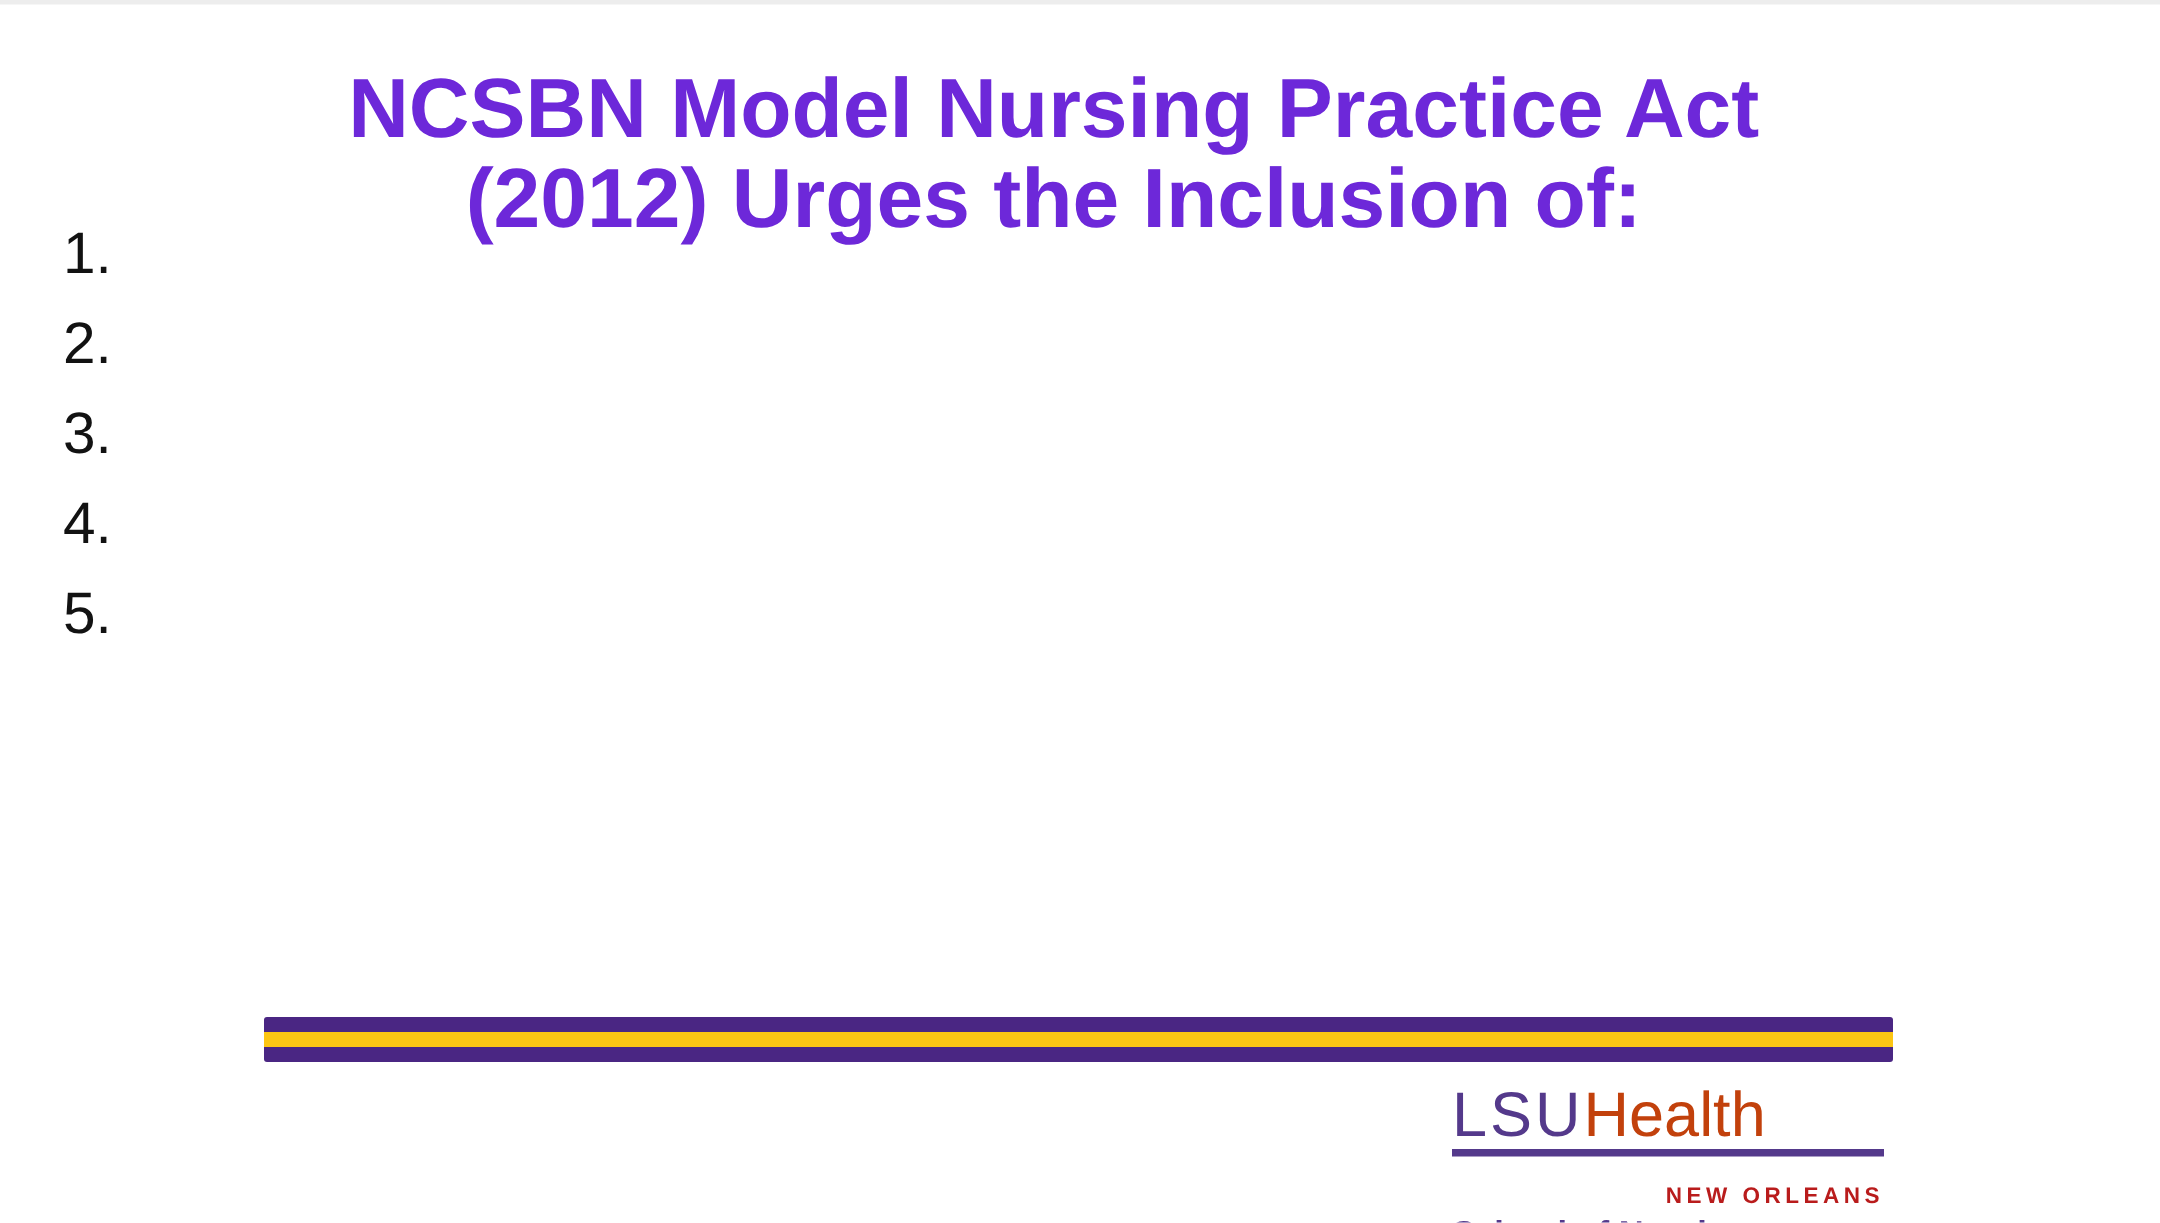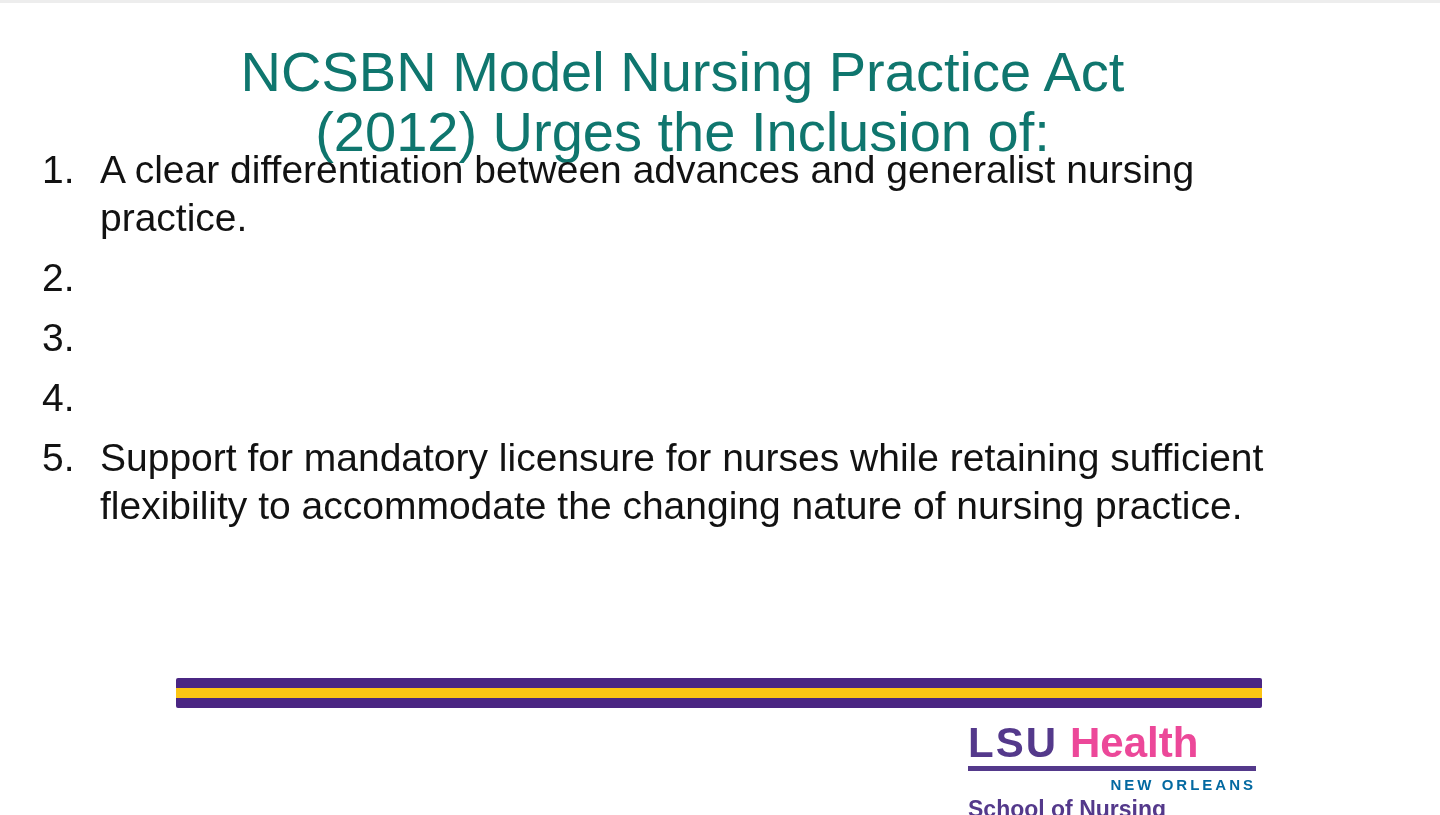--- a/index.html
+++ b/index.html
@@ -25,24 +25,25 @@
     background: #ededed;
   }
   .title {
     position: absolute;
     top: 4px;
     left: 0;
     width: 1365px;
     text-align: center;
     font-size: 56px;
     line-height: 60px;
-    font-weight: normal;
-    color: #0f766e;
+    font-weight: bold;
+    color: #6d28d9;
     letter-spacing: 0px;
     white-space: pre-line;
+    padding-left: 20px;
   }
   .items {
     position: absolute;
     top: 146px;
     left: 42px;
     width: 1390px;
     margin: 0;
     padding: 0;
     list-style: none;
   }
@@ -75,46 +76,45 @@
   .divider .stripe-gold   { height: 10px; background: #FCC513; }
   .logo {
     position: absolute;
     left: 968px;
     top: 722px;
     width: 288px;
   }
   .logo-row {
     display: flex;
     align-items: baseline;
-    gap: 12px;
-    font-weight: bold;
+    font-weight: normal;
     font-size: 42px;
     line-height: 42px;
     white-space: nowrap;
   }
   .logo-lsu {
     color: #54398B;
     letter-spacing: 2px;
   }
   .logo-health {
-    color: #ec4899;
+    color: #c2410c;
   }
   .logo-rule {
     margin-top: 2px;
     width: 100%;
     height: 5px;
     background: #54398B;
   }
   .logo-region {
-    margin-top: 5px;
+    margin-top: 18px;
     text-align: right;
     font-weight: bold;
     font-size: 15px;
     letter-spacing: 3px;
-    color: #0369a1;
+    color: #b91c1c;
     white-space: nowrap;
   }
   .logo-school {
     margin-top: 3px;
     font-weight: bold;
     font-size: 23px;
     color: #54398B;
     white-space: nowrap;
   }
 </style>
@@ -124,36 +124,32 @@
 <div class="slide">
 
   <div class="top-edge"></div>
 
   <h1 class="title">NCSBN Model Nursing Practice Act
 (2012) Urges the Inclusion of:</h1>
 
   <ol class="items">
     <li class="item">
       <span class="num">1.</span>
-      <span class="txt">A clear differentiation between advances and generalist nursing
-practice.</span>
     </li>
     <li class="item">
       <span class="num">2.</span>
     </li>
     <li class="item">
       <span class="num">3.</span>
     </li>
     <li class="item">
       <span class="num">4.</span>
     </li>
     <li class="item">
       <span class="num">5.</span>
-      <span class="txt">Support for mandatory licensure for nurses while retaining sufficient
-flexibility to accommodate the changing nature of nursing practice.</span>
     </li>
   </ol>
 
   <div class="divider">
     <div class="stripe-purple"></div>
     <div class="stripe-gold"></div>
     <div class="stripe-purple"></div>
   </div>
 
   <div class="logo">

